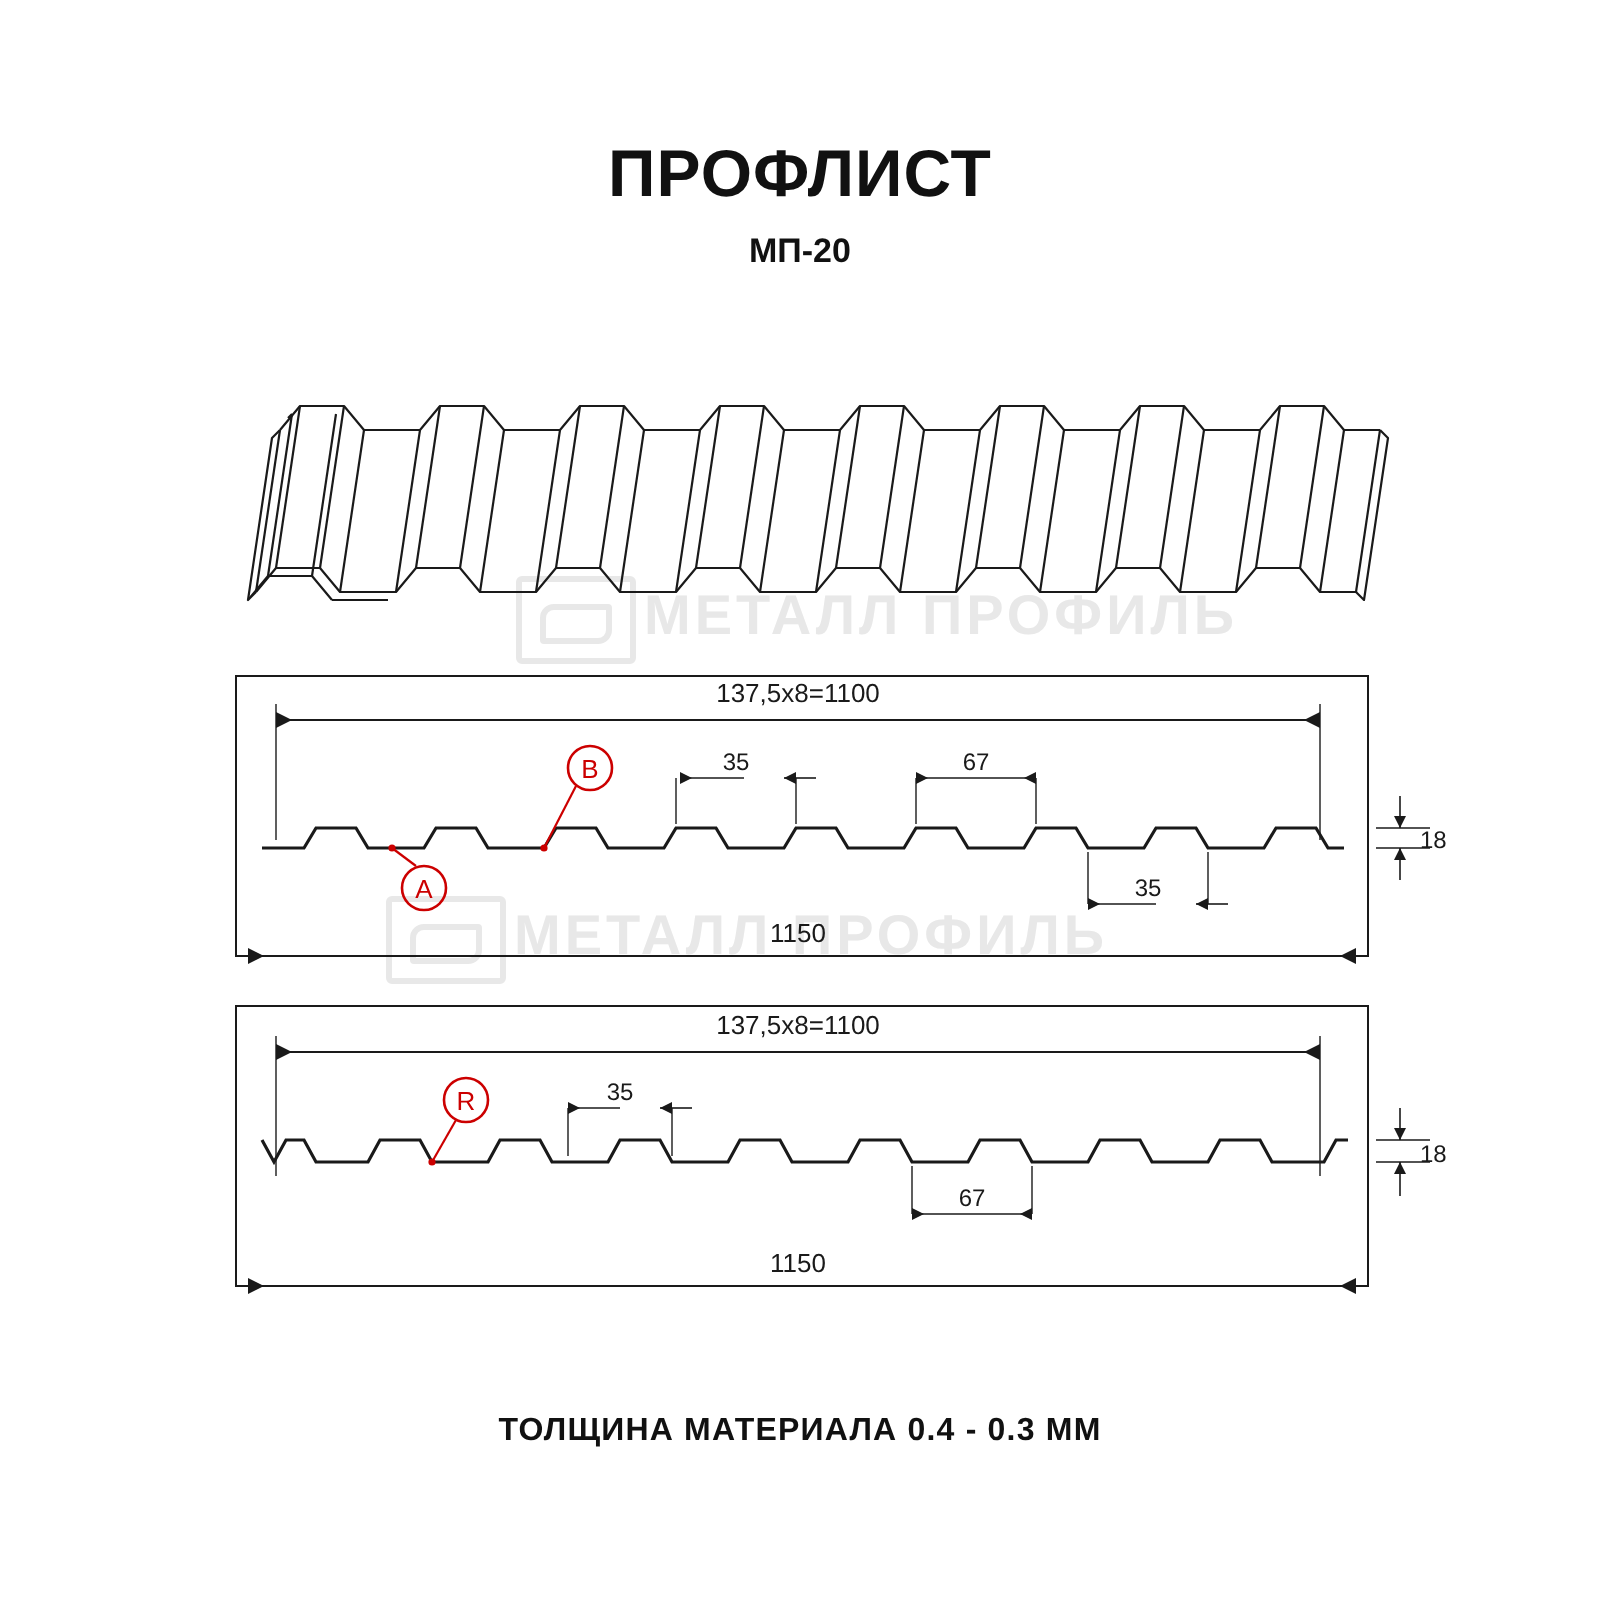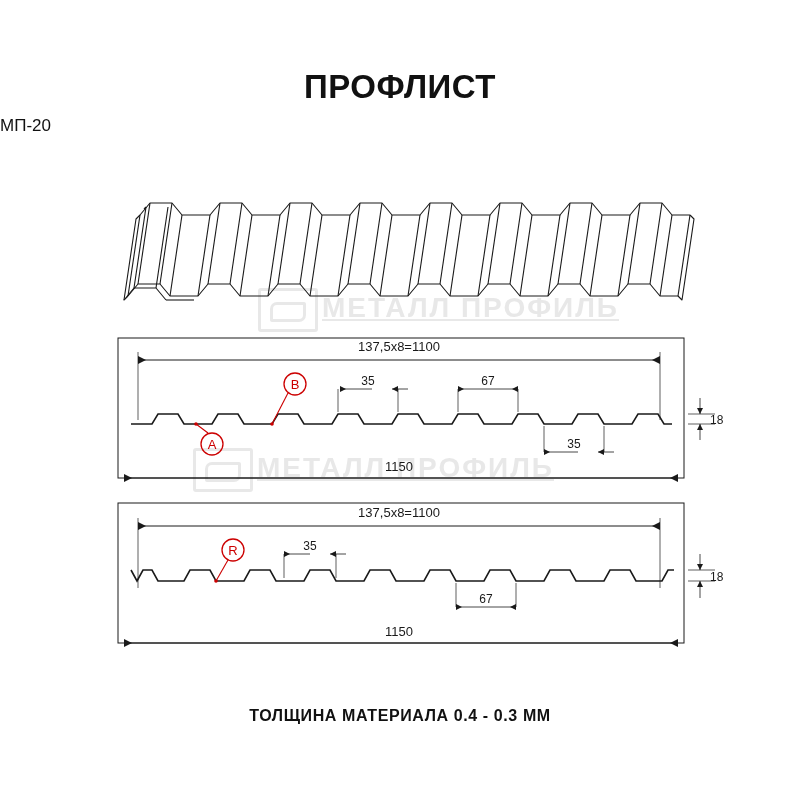--- a/index.html
+++ b/index.html
@@ -30,23 +30,23 @@
     font-size: 33px;
     font-weight: bold;
     letter-spacing: 0.5px;
     color: #111111;
   }
   .subtitle {
     position: absolute;
     left: 0;
     top: 116px;
     width: 800px;
-    text-align: left;
+    text-align: center;
     font-size: 17px;
-    font-weight: normal;
+    font-weight: bold;
     color: #111111;
   }
   .footer {
     position: absolute;
     left: 0;
     top: 707px;
     width: 800px;
     text-align: center;
     font-size: 16px;
     font-weight: bold;
@@ -59,21 +59,20 @@
     top: 0;
   }
   .wm {
     position: absolute;
     color: #e8e8e8;
     font-weight: bold;
     font-size: 28px;
     letter-spacing: 2px;
     white-space: nowrap;
     user-select: none;
-    text-decoration: underline;
   }
   .wm-logo {
     position: absolute;
     width: 54px;
     height: 38px;
     border: 3px solid #e8e8e8;
     border-radius: 3px;
   }
   .wm-logo::before {
     content: "";

